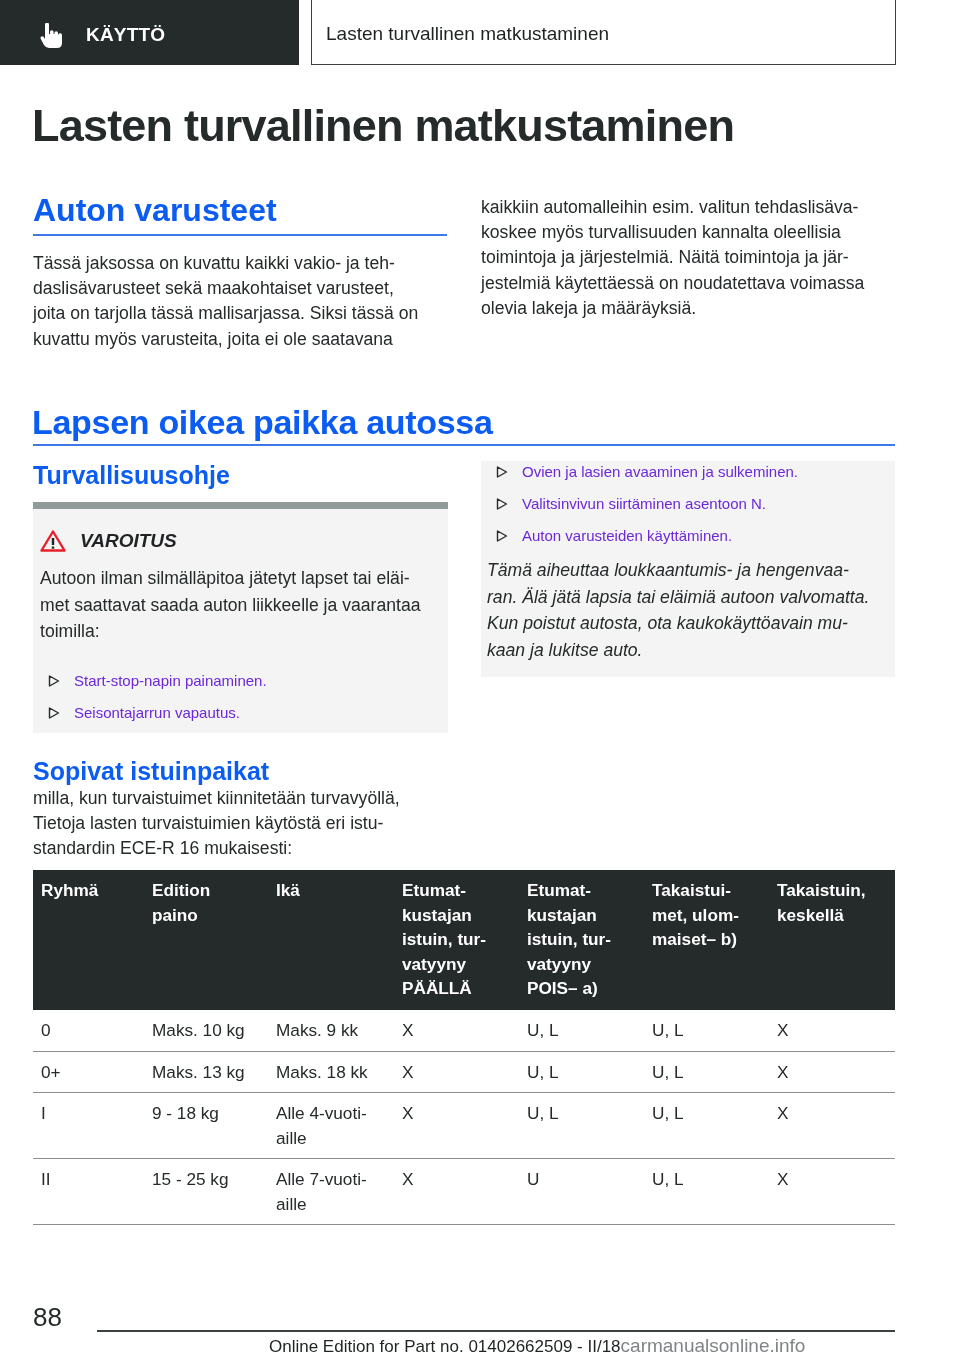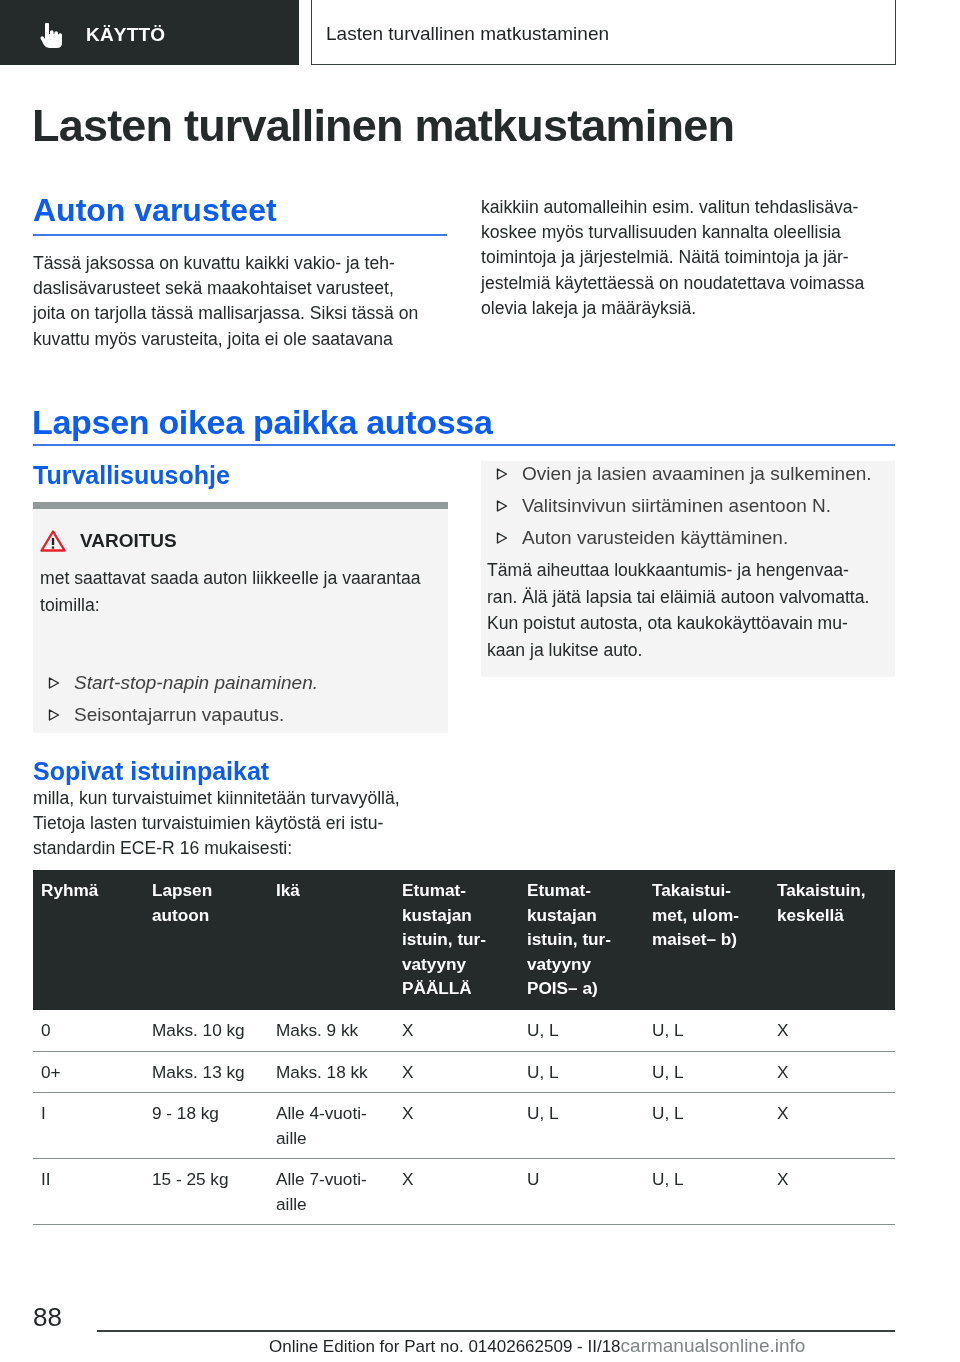--- a/index.html
+++ b/index.html
@@ -17,24 +17,24 @@
 
   .h2 { position: absolute; color: #0b5cf2; font-weight: bold; }
   .rule-blue { position: absolute; height: 2px; background: #3f78e8; }
 
   .para { position: absolute; font-size: 17.6px; line-height: 25.2px; color: #252a2b; }
 
   
   .warn-bar { position: absolute; left: 33px; top: 502px; width: 415px; height: 7px; background: #8f9a99; }
   .warn-box { position: absolute; left: 33px; top: 509px; width: 415px; height: 224px; background: #f4f4f4; }
   .warn-right { position: absolute; left: 481px; top: 461px; width: 414px; height: 216px; background: #f4f4f4; }
-  .warn-title { position: absolute; left: 40px; top: 530px; display: flex; align-items: flex-start; }
+  .warn-title { position: absolute; left: 40px; top: 530px; display: flex; align-items: flex-start; font-style: italic; }
   .warn-title svg { width: 26px; height: 22px; margin-right: 14px; }
   .warn-title span { font-weight: bold; font-size: 19px; color: #1f2324; }
-  .bullet { position: absolute; font-size: 19px; color: #404040; display: flex; align-items: center; }
+  .bullet { position: absolute; font-size: 15px; color: #6d28d9; display: flex; align-items: center; }
   .bullet .tri { width: 12px; height: 12px; margin-right: 14px; }
 
   
   .tbl { position: absolute; left: 33px; top: 870px; width: 862px; border-collapse: collapse; table-layout: fixed; }
   .tbl th { background: #252a2b; color: #ffffff; font-weight: bold; font-size: 17.2px; line-height: 24.5px; text-align: left; vertical-align: top; padding: 8px 8px 6px 8px; height: 140px; }
   .tbl td { font-size: 17.2px; line-height: 24.5px; color: #252a2b; text-align: left; vertical-align: top; padding: 8px 8px 8px 8px; border-bottom: 1.5px solid #8a8f90; }
   .tbl tr.tall td { height: 64px; }
   .tbl tr.short td { height: 39px; }
 
   .page-num { position: absolute; left: 33px; top: 1302px; font-size: 26px; font-weight: normal; color: #252a2b; }
@@ -85,25 +85,26 @@
 <div class="warn-title">
   <svg viewBox="0 0 26 22">
     <path d="M13 1.5 L24.5 20.5 H1.5 Z" fill="none" stroke="#e8202a" stroke-width="2.4" stroke-linejoin="round"></path>
     <rect x="11.8" y="8" width="2.4" height="7" fill="#1f2324"></rect>
     <rect x="11.8" y="16.5" width="2.4" height="2.2" fill="#1f2324"></rect>
   </svg>
   <span>VAROITUS</span>
 </div>
 
 <div class="para" style="left:40px; top:565px; width:410px; line-height:26.5px;">
+  <div>Autoon ilman silmälläpitoa jätetyt lapset tai eläi-</div>
   <div>met saattavat saada auton liikkeelle ja vaarantaa</div>
   <div>toimilla:</div>
 </div>
 
-<div class="bullet" style="left:48px; top:672px;font-style:italic;">
+<div class="bullet" style="left:48px; top:672px;">
   <svg class="tri" viewBox="0 0 12 12">
       <path d="M1.5 1 L10.5 6 L1.5 11 Z" fill="none" stroke="#252a2b" stroke-width="1.4" stroke-linejoin="round"></path>
     </svg>
   <span>Start-stop-napin painaminen.</span>
 </div>
 <div class="bullet" style="left:48px; top:704px;">
   <svg class="tri" viewBox="0 0 12 12">
       <path d="M1.5 1 L10.5 6 L1.5 11 Z" fill="none" stroke="#252a2b" stroke-width="1.4" stroke-linejoin="round"></path>
     </svg>
   <span>Seisontajarrun vapautus.</span>
@@ -120,21 +121,21 @@
     </svg>
   <span>Valitsinvivun siirtäminen asentoon N.</span>
 </div>
 <div class="bullet" style="left:496px; top:527px;">
   <svg class="tri" viewBox="0 0 12 12">
       <path d="M1.5 1 L10.5 6 L1.5 11 Z" fill="none" stroke="#252a2b" stroke-width="1.4" stroke-linejoin="round"></path>
     </svg>
   <span>Auton varusteiden käyttäminen.</span>
 </div>
 
-<div class="para" style="left:487px; top:557px; width:410px; line-height:26.5px;">
+<div class="para" style="left:487px; top:557px; width:410px; line-height:26.5px;font-style:italic;">
   <div>Tämä aiheuttaa loukkaantumis- ja hengenvaa-</div>
   <div>ran. Älä jätä lapsia tai eläimiä autoon valvomatta.</div>
   <div>Kun poistut autosta, ota kaukokäyttöavain mu-</div>
   <div>kaan ja lukitse auto.</div>
 </div>
 
 <h3 class="h2" style="left:33px; top:757px; font-size:25px;">Sopivat istuinpaikat</h3>
 <div class="para" style="left:33px; top:786px; width:420px;">
   <div>milla, kun turvaistuimet kiinnitetään turvavyöllä,</div>
   <div>Tietoja lasten turvaistuimien käytöstä eri istu-</div>
@@ -147,21 +148,21 @@
       <col style="width:124px">
       <col style="width:126px">
       <col style="width:125px">
       <col style="width:125px">
       <col style="width:125px">
       <col style="width:126px">
   </colgroup>
   <thead>
     <tr>
       <th>Ryhmä</th>
-      <th>Lapsen autoon</th>
+      <th>Edition paino</th>
       <th>Ikä</th>
       <th>Etumat-kustajan istuin, tur-vatyyny PÄÄLLÄ</th>
       <th>Etumat-kustajan istuin, tur-vatyyny POIS– a)</th>
       <th>Takaistui-met, ulom-maiset– b)</th>
       <th>Takaistuin, keskellä</th>
     </tr>
   </thead>
   <tbody>
     <tr class="short">
       <td>0</td>

